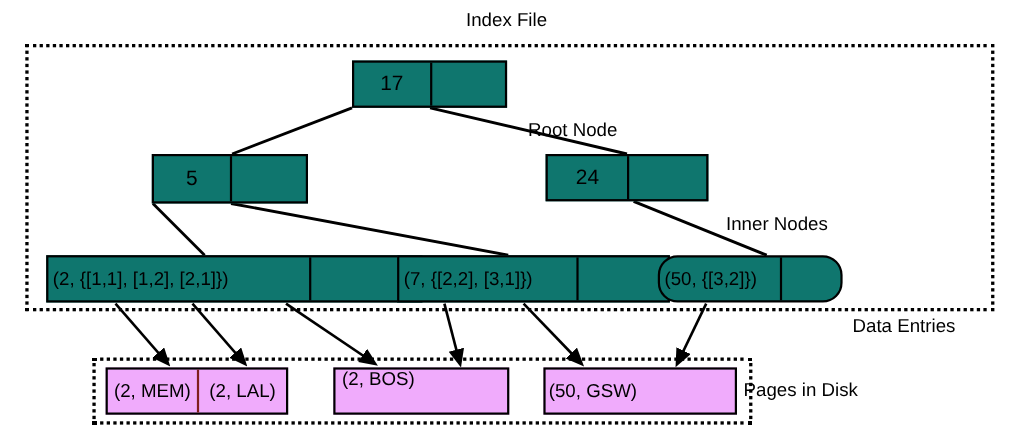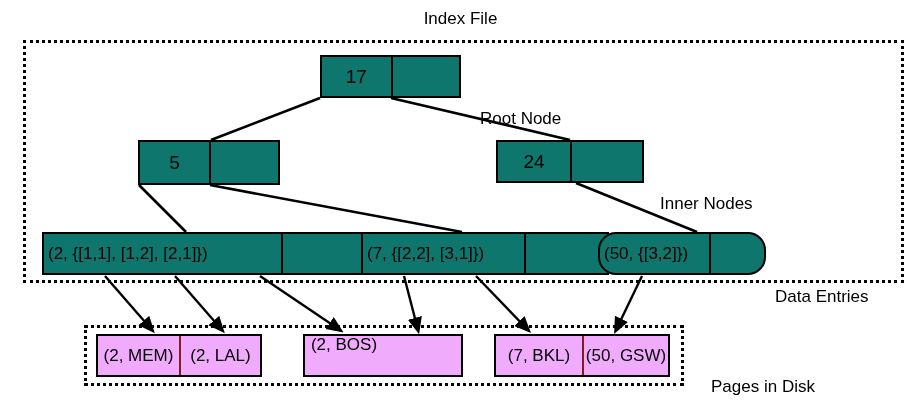--- a/index.html
+++ b/index.html
@@ -69,23 +69,22 @@
     white-space: nowrap;
     margin-top: 44px;
   }
   #index-title {
     left: 0;
     top: 9px;
     width: 921px;
     text-align: center;
   }
   #disk-title {
-    left: 711px;
+    left: 676px;
     top: 345px;
-    margin-top: 32px;
   }
   #root-caption  { left: 480px; top: 65px; }
   #inner-caption { left: 660px; top: 150px; }
   #data-caption  { left: 775px; top: 243px; }
 
   
   .node {
     position: absolute;
     box-sizing: border-box;
     border: 2px solid #000000;
@@ -247,17 +246,16 @@
   <div class="page-node" id="page-node-0">
     <div class="cell">(2, MEM)</div>
     <div class="cell">(2, LAL)</div>
   </div>
 
   <div class="page-node" id="page-node-1">
     <div class="cell">(2, BOS)</div>
   </div>
 
   <div class="page-node" id="page-node-2">
-    <div class="cell">(7, BKL)</div>
     <div class="cell">(50, GSW)</div>
   </div>
 
 </div>
 
 </body></html>

